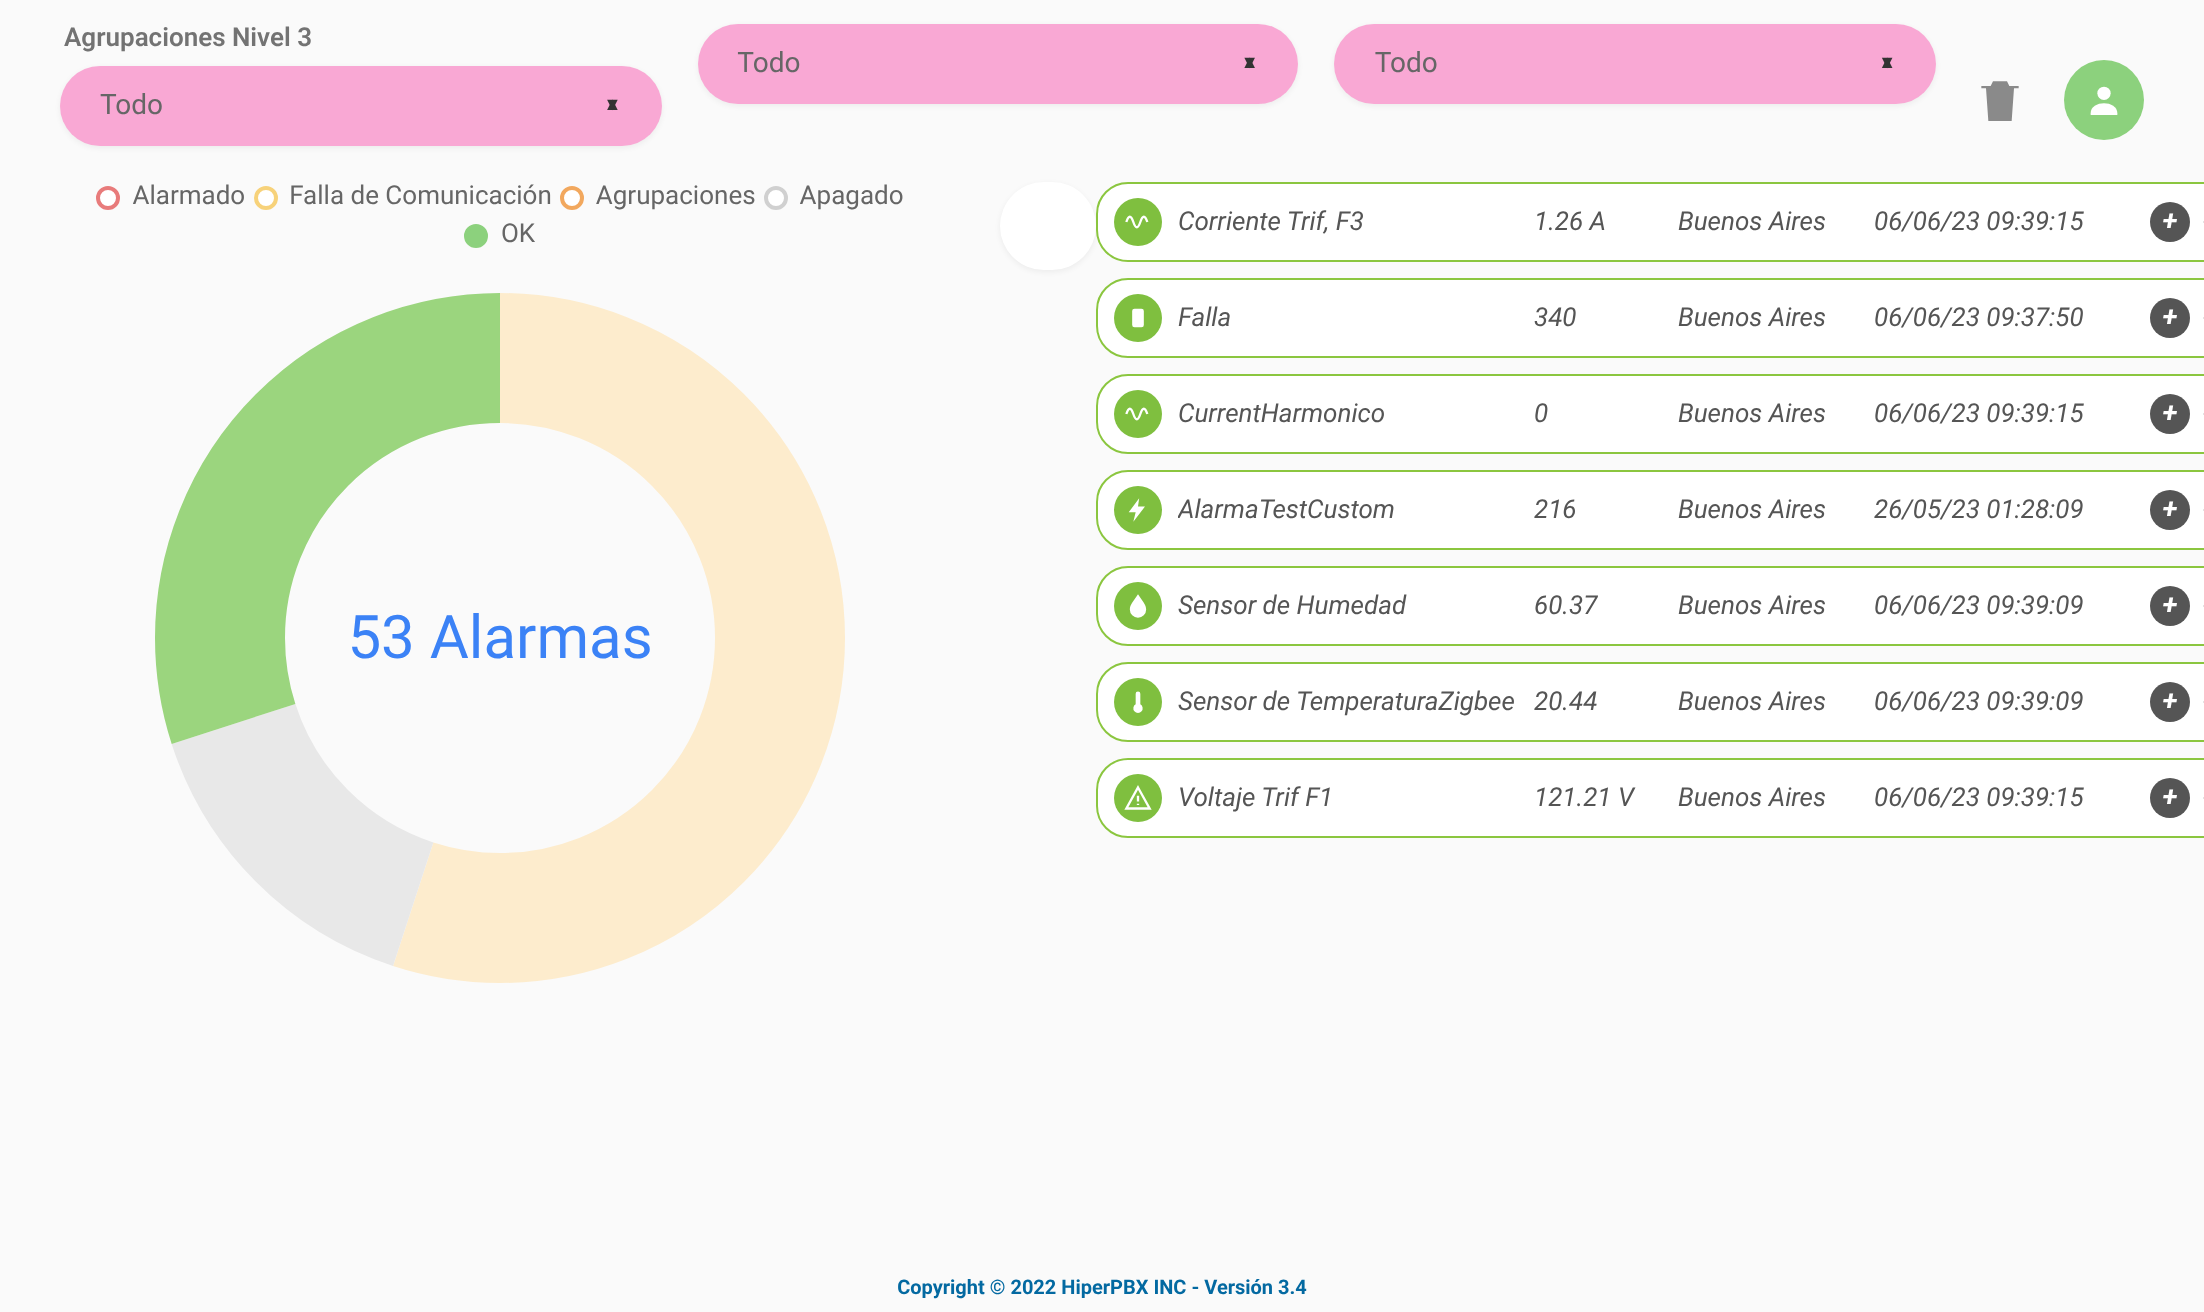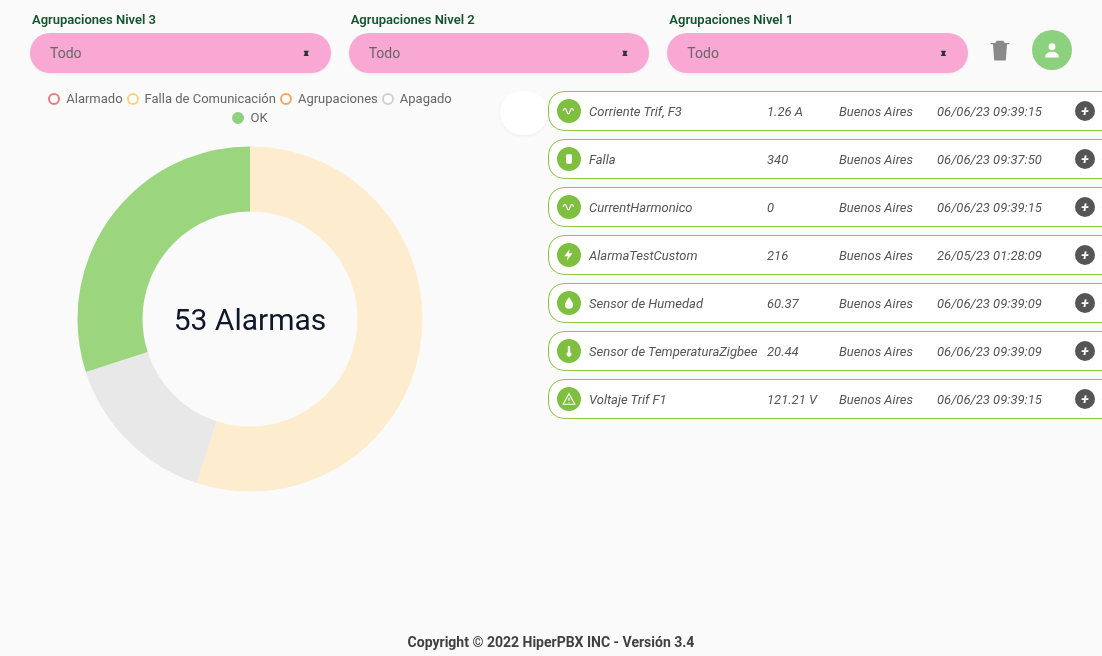--- a/index.html
+++ b/index.html
@@ -22,21 +22,21 @@
     margin-bottom: 18px;
   }
   .filter-group {
     flex: 1;
     display: flex;
     flex-direction: column;
     gap: 6px;
   }
   .filter-label {
     font-size: 13px;
-    color: #14532d;
+    color: #737373;
     font-weight: 600;
     padding-left: 2px;
   }
   .select-box {
     background: #f9a8d4;
     border: none;
     border-radius: 22px;
     height: 40px;
     padding: 0 20px;
     display: flex;
@@ -69,21 +69,21 @@
   .legend-item { display:flex; align-items:center; gap:6px; }
   .legend-swatch {
     width:12px; height:12px; border-radius:50%;
   }
   .donut-wrap {
     position:relative; width:380px; height:380px; margin:0 auto;
   }
   .donut-wrap svg { transform: rotate(-90deg); }
   .donut-center {
     position:absolute; inset:0; display:flex; align-items:center; justify-content:center;
-    font-size:30px; color:#0f172a; font-weight:400;
+    font-size:30px; color:#3b82f6; font-weight:400;
   }
   .right-col { flex:1; display:flex; flex-direction:row; }
   .search-box {
     background:#fff; border-radius:24px; height:44px; padding:0 24px;
     display:flex; align-items:center; box-shadow:0 1px 3px rgba(0,0,0,0.06);
     margin-bottom:14px;
   }
   .search-box input {
     border:none; outline:none; width:100%; font-size:14px; color:#666; background:transparent;
   }
@@ -114,44 +114,42 @@
   }
   .page-btn {
     min-width:28px; height:28px; border:1px solid #ddd; background:#fff;
     display:flex; align-items:center; justify-content:center;
     font-size:13px; color:#7fbf3f; cursor:pointer; border-radius:2px;
     padding:0 6px;
   }
   .page-btn.active { background:#7fbf3f; color:#fff; border-color:#7fbf3f;}
   .footer {
     position:absolute; bottom:6px; left:0; right:0; text-align:center;
-    font-size:14px; font-weight:700; color:#404040;
+    font-size:10px; font-weight:700; color:#0369a1;
   }
 </style>
 </head>
 <body>
 
 <div class="container">
   <div class="top-row">
     <div class="filter-group">
       <div class="filter-label">Agrupaciones Nivel 3</div>
       <div class="select-box">
         <span>Todo</span>
         <span class="caret">▲<br>▼</span>
       </div>
     </div>
     <div class="filter-group">
-      <div class="filter-label">Agrupaciones Nivel 2</div>
       <div class="select-box">
         <span>Todo</span>
         <span class="caret">▲<br>▼</span>
       </div>
     </div>
     <div class="filter-group">
-      <div class="filter-label">Agrupaciones Nivel 1</div>
       <div class="select-box">
         <span>Todo</span>
         <span class="caret">▲<br>▼</span>
       </div>
     </div>
     <svg class="trash-icon" viewBox="0 0 24 24" fill="currentColor">
       <path d="M6 7h12l-1 14H7L6 7zm3-3h6l1 2H8l1-2zM4 6h16v1H4z"></path>
     </svg>
     <div class="avatar">
       <svg width="20" height="20" viewBox="0 0 24 24" fill="#fff">

